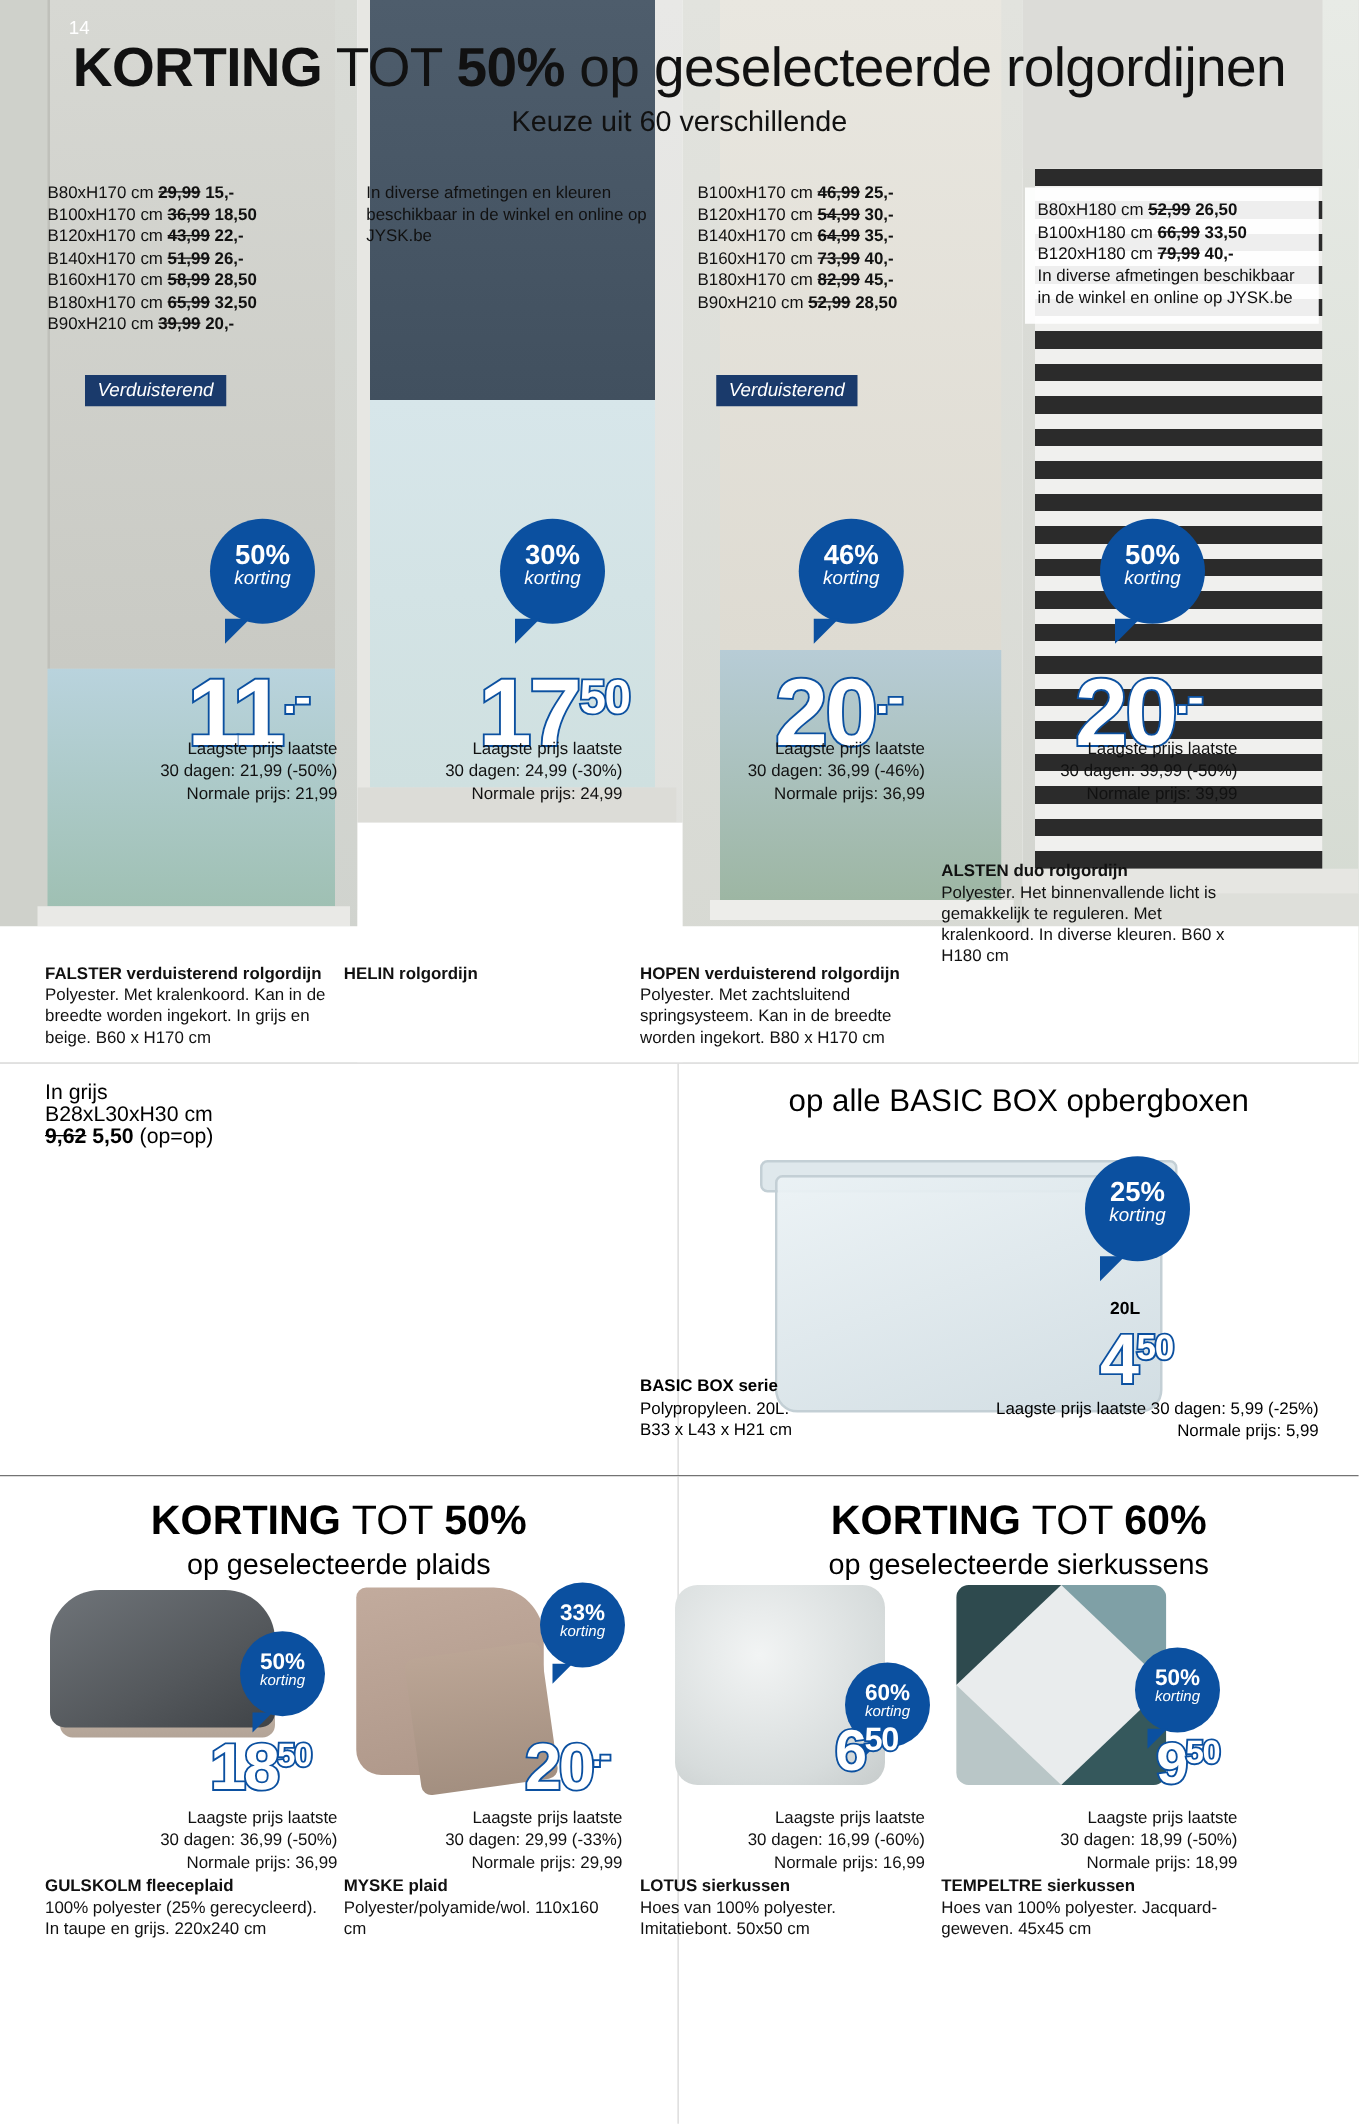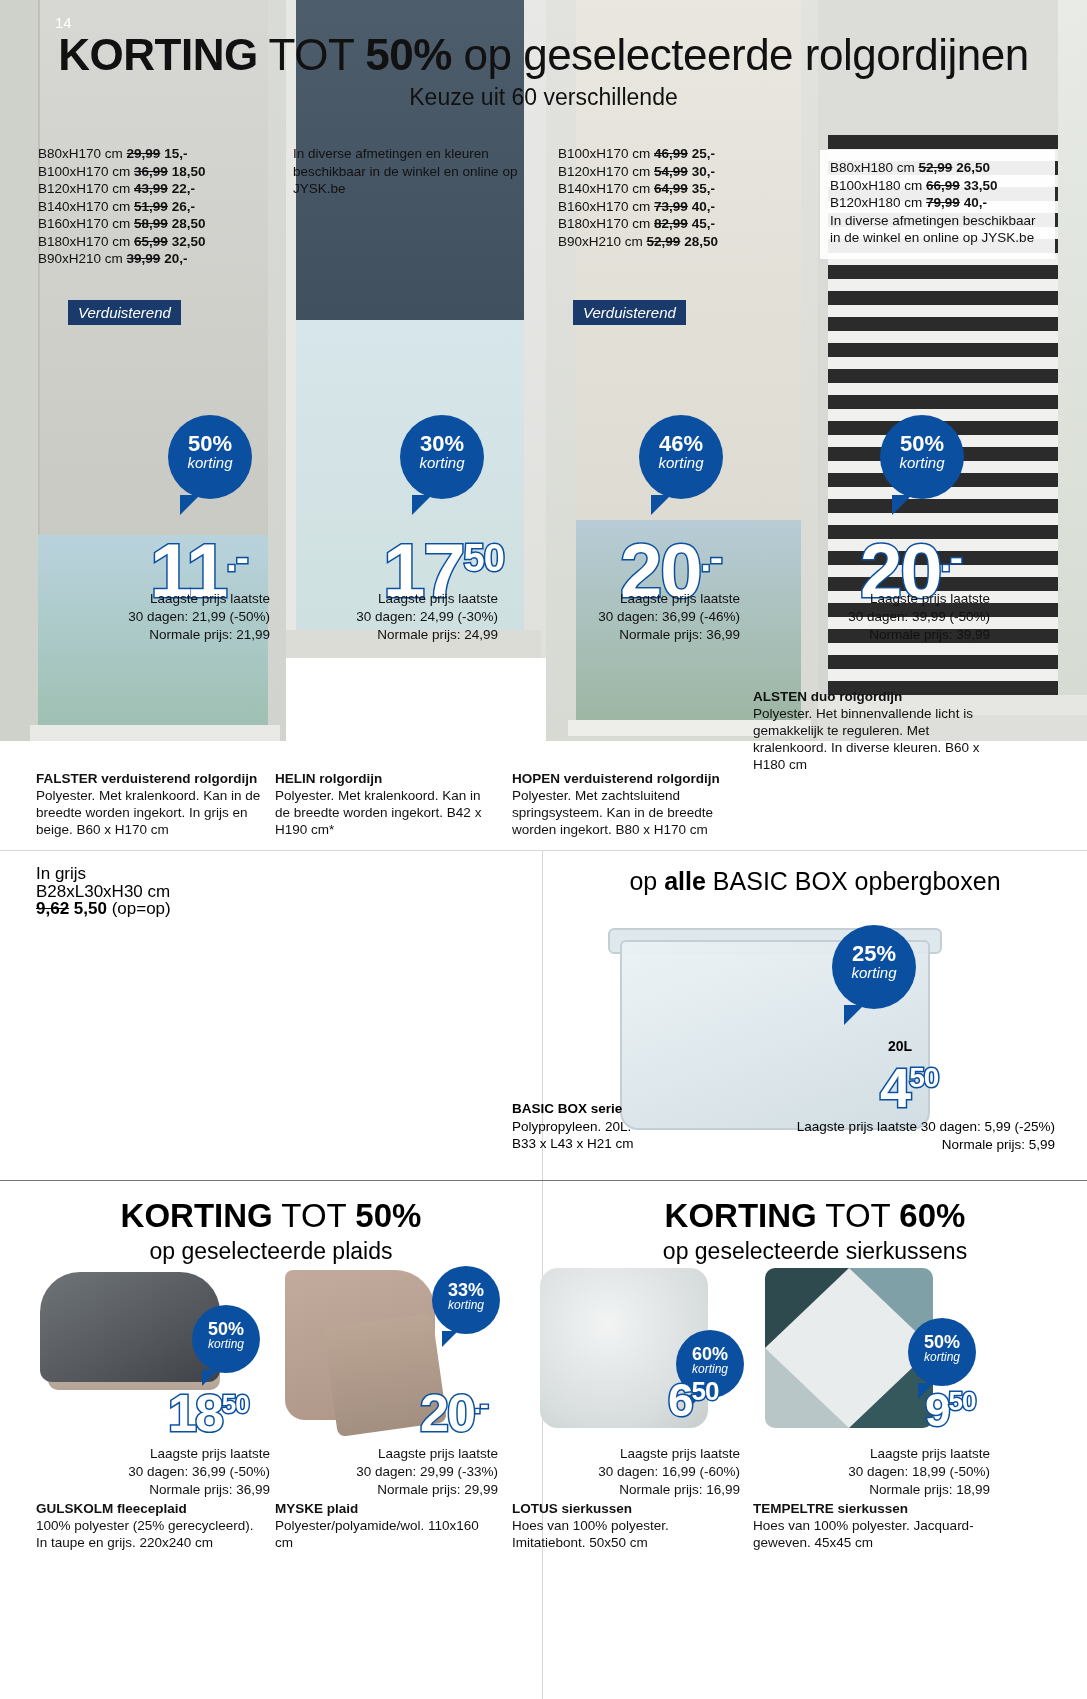--- a/index.html
+++ b/index.html
@@ -116,28 +116,28 @@
   .mid-right { position:absolute; left:543px; top:0; width:544px; height:330px; }
 
   .milas-txt { position:absolute; left:36px; top:14px; font-size:17px; line-height:17.5px; }
   .milas-txt .st { text-decoration:line-through; font-weight:bold; }
   .milas-txt b { font-weight:bold; }
 
   .bb-head { position:absolute; left:543px; top:12px; width:544px; text-align:center; }
   .bb-head .l1 { font-size:33px; }
   .bb-head .l1 b { font-weight:bold; }
   .bb-head .l2 { font-size:25px; margin-top:4px; }
-  .bb-head .l2 b { font-weight:bold; }
+  .bb-head .l2 b { font-weight:normal; }
 
   .box-img { position:absolute; left:620px; top:940px; width:310px; height:190px;
      background: linear-gradient(160deg, rgba(235,242,245,0.95), rgba(205,218,224,0.9));
      border:2px solid #c3cfd5; border-radius:6px 6px 18px 18px; }
   .box-lid { position:absolute; left:608px; top:928px; width:334px; height:26px; background:#dfe8ec; border:2px solid #c3cfd5; border-radius:6px; }
 
-  .bb5 { left:832px; top:925px; }
+  .bb5 { left:868px; top:925px; }
   .vol20 { position:absolute; left:888px; top:1038px; font-size:14px; font-weight:bold; }
   .bp5 { left:880px; top:1050px; font-size:56px; line-height:56px; }
   .bp5 .sup { font-size:28px; }
 
   .basic-prod { position:absolute; left:512px; top:1100px; font-size:13.5px; line-height:17.5px; }
   .basic-prod .nm { font-weight:bold; }
   .basic-low { position:absolute; left:700px; top:1118px; width:355px; text-align:right; font-size:13.5px; line-height:17.5px; }
 
   
   .bot { position:absolute; left:0; top:1180px; width:1087px; height:616px; border-top:1px solid #737373; }
@@ -306,21 +306,20 @@
       <div>30 dagen: 39,99 (-50%)</div>
       <div>Normale prijs: 39,99</div>
     </div>
 
     <div class="prodblock pb1">
       <div class="nm">FALSTER verduisterend rolgordijn</div>
       <div>Polyester. Met kralenkoord. Kan in de breedte worden ingekort. In grijs en beige. B60 x H170 cm</div>
     </div>
     <div class="prodblock pb2">
       <div class="nm">HELIN rolgordijn</div>
-      <div>Polyester. Met kralenkoord. Kan in de breedte worden ingekort. B42 x H190 cm*</div>
     </div>
     <div class="prodblock pb3">
       <div class="nm">HOPEN verduisterend rolgordijn</div>
       <div>Polyester. Met zachtsluitend springsysteem. Kan in de breedte worden ingekort. B80 x H170 cm</div>
     </div>
     <div class="prodblock pb4">
       <div class="nm">ALSTEN duo rolgordijn</div>
       <div>Polyester. Het binnenvallende licht is gemakkelijk te reguleren. Met kralenkoord. In diverse kleuren. B60 x H180 cm</div>
     </div>
   </div>

